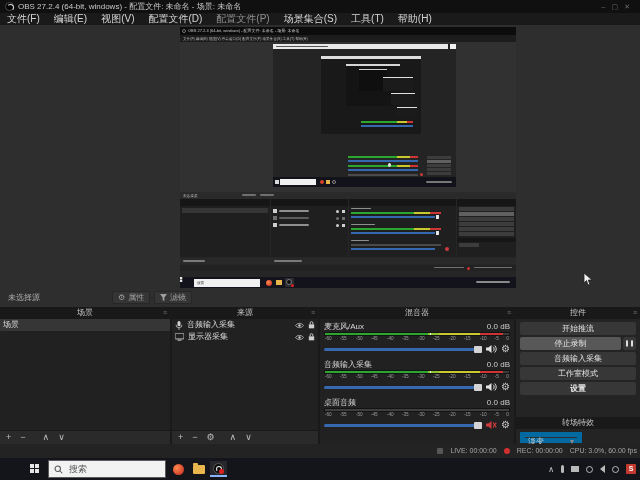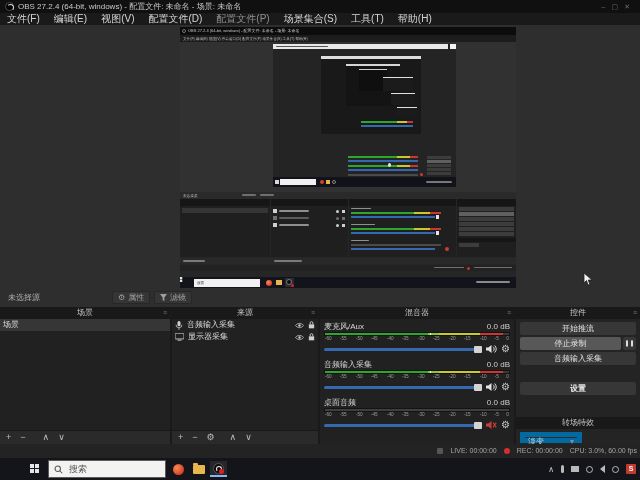--- a/index.html
+++ b/index.html
@@ -471,20 +471,21 @@
 
     <div class="abs dock" style="left:516px;width:124px;">
       <div class="abs dock-head"><span>控件</span><span class="grip">≡</span></div>
       <div class="abs dock-body nofoot" style="background:#242424;">
         <div class="abs ctl-btn" style="top:3px;"><span>开始推流</span></div>
         <div class="abs" style="left:4px;right:4px;top:18px;height:13px;display:flex;gap:2px;">
           <div class="ctl-btn active" style="position:relative;left:0;right:0;flex:1;"><span>停止录制</span></div>
           <div class="pause-btn">❚❚</div>
         </div>
         <div class="abs ctl-btn" style="top:33px;"><span>音频输入采集</span></div>
+        <div class="abs ctl-btn" style="top:48px;"><span>工作室模式</span></div>
         <div class="abs ctl-btn" style="top:63px;font-weight:bold;"><span>设置</span></div>
 
         <div class="abs trans-head" style="left:0;right:0;top:98px;"><span>转场特效</span></div>
         <div class="abs combo" style="left:4px;top:113px;width:62px;"><span>淡变</span><span style="float:right;color:#8a8a8a;">▾</span></div>
 
       </div>
     </div>
   </div>
 
   <div class="abs statusbar">

